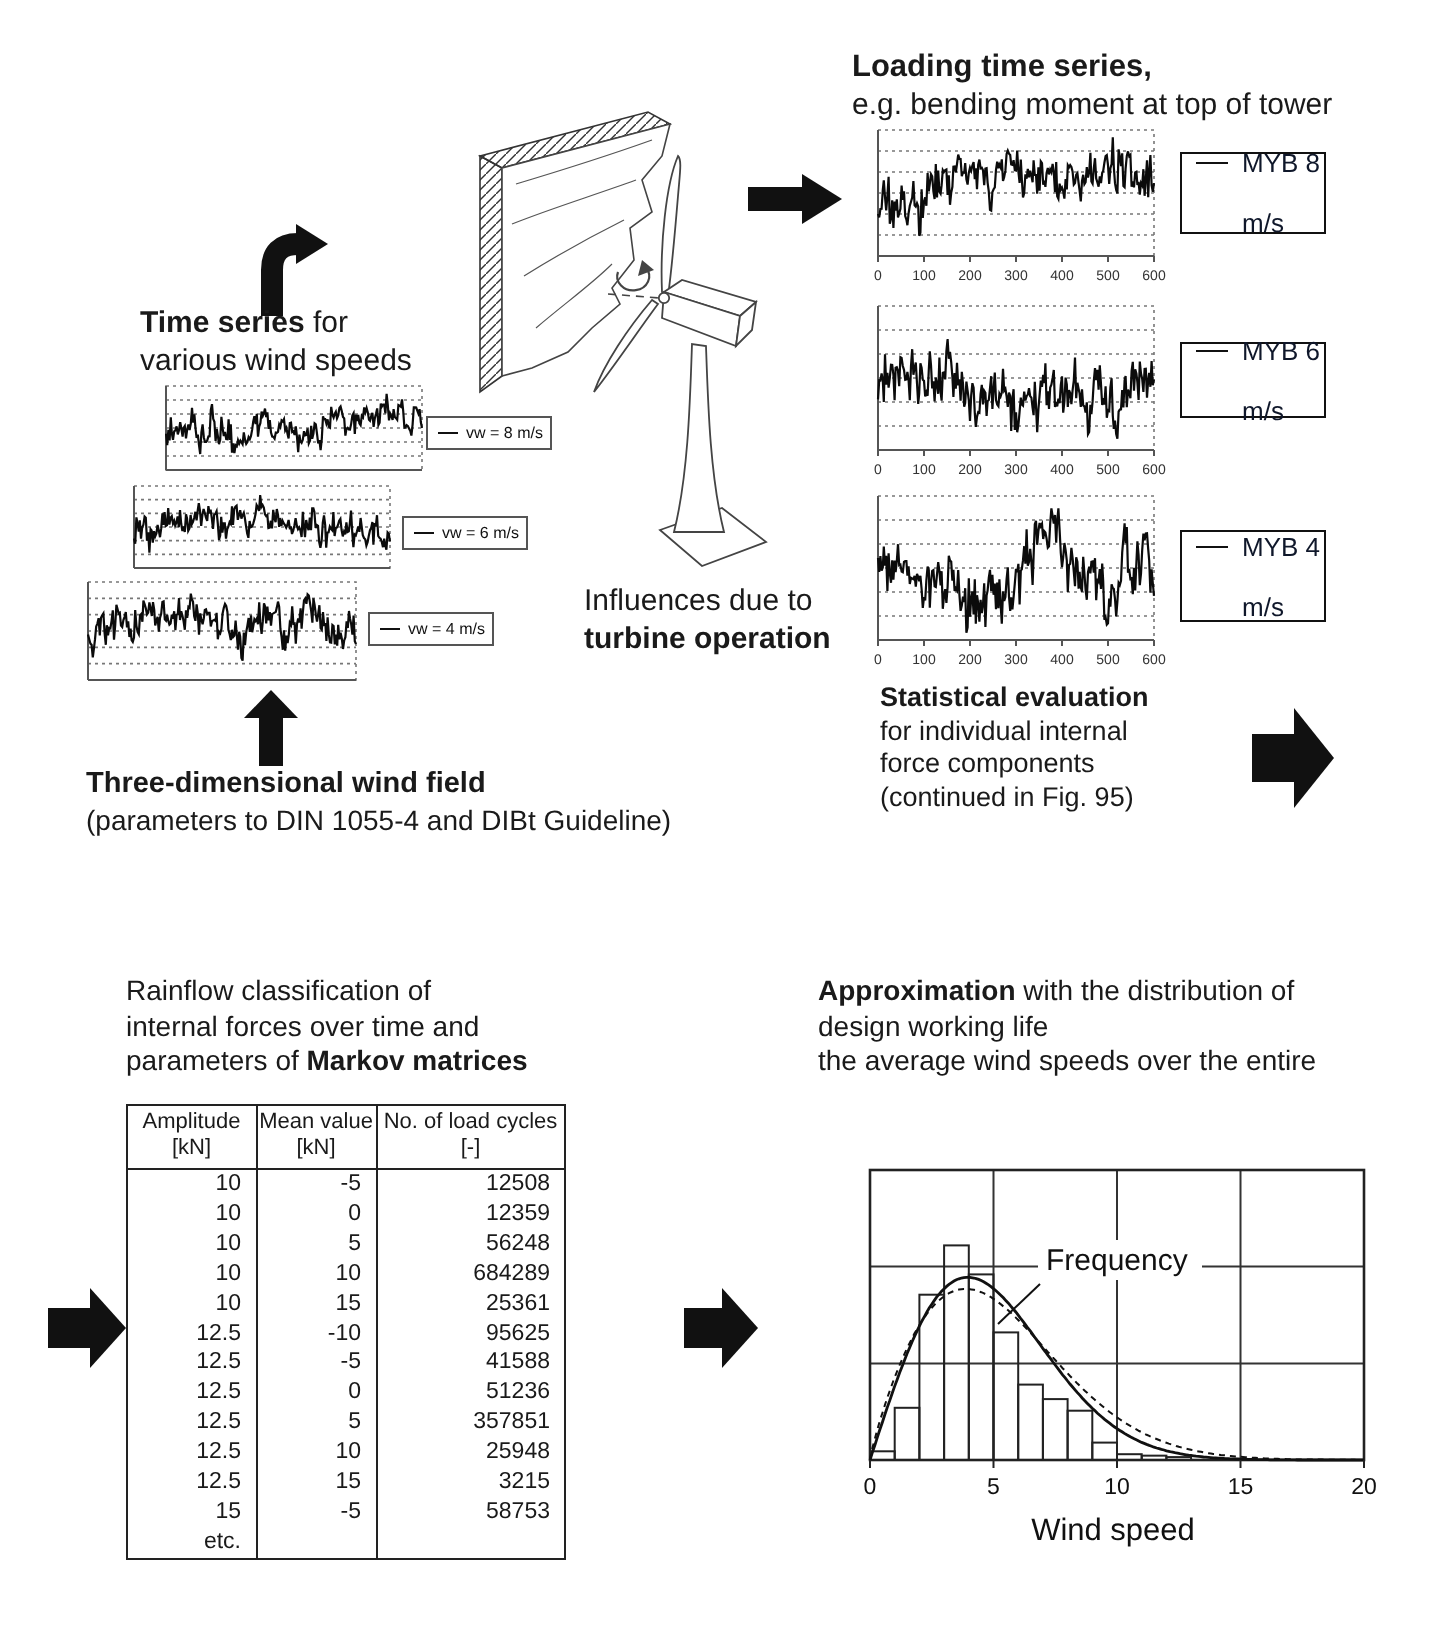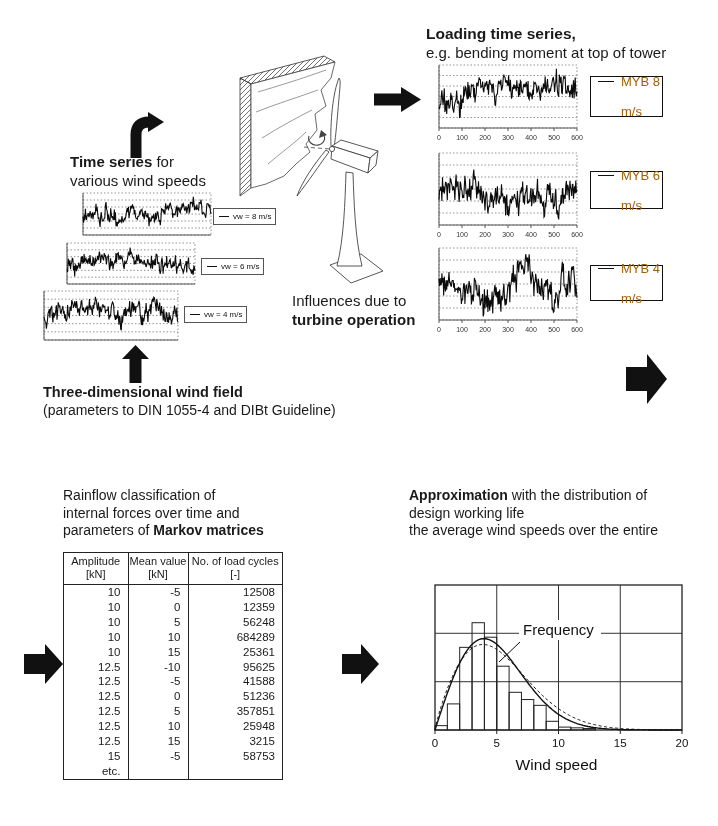--- a/index.html
+++ b/index.html
@@ -13,21 +13,21 @@
   .cap135{font-size:13.5px;line-height:16.5px;white-space:nowrap;}
   svg{display:block;}
   svg text{font-family:"Liberation Sans","DejaVu Sans",sans-serif;}
   
   .vwbox{display:flex;align-items:center;gap:4px;border:1px solid #555;background:#fff;
          width:63px;height:17px;padding:0 0 0 5px;box-sizing:border-box;
          font-size:8px;white-space:nowrap;color:#111;}
   .vwbox .key{display:inline-block;width:10px;height:0;border-top:1px solid #111;}
   
   .mybbox{border:1.5px solid #111;background:#fff;width:73px;box-sizing:border-box;
-          display:flex;flex-direction:column;justify-content:center;font-size:13px;color:#a16207;}
+          display:flex;flex-direction:column;justify-content:center;font-size:13px;color:#0f172a;}
   .mybbox .row{display:flex;align-items:center;gap:7px;padding-left:7px;white-space:nowrap;}
   .mybbox .key2{display:inline-block;width:16px;height:0;border-top:1.5px solid #111;}
   .mybbox .unit{margin-left:30px;margin-top:15px;}
   
   .mtxwrap{border:1.5px solid #222;background:#fff;}
   table.mtx{border-collapse:collapse;table-layout:fixed;width:218px;}
   .mtx th,.mtx td{border-right:1px solid #222;font-weight:400;overflow:hidden;}
   .mtx th:last-child,.mtx td:last-child{border-right:none;}
   .mtx thead th{border-bottom:1px solid #222;font-size:11px;line-height:13px;padding:2px 1px 3px;text-align:center;}
   .mtx td{font-size:11.5px;height:14.9px;line-height:14.9px;text-align:right;padding:0 7px 0 0;}
@@ -233,28 +233,34 @@
       <line x1="76" y1="75" x2="76" y2="78" stroke="#555" stroke-width="1"></line>
       <text x="76" y="87" text-anchor="middle" font-size="7" fill="#333">300</text>
       <line x1="99" y1="75" x2="99" y2="78" stroke="#555" stroke-width="1"></line>
       <text x="99" y="87" text-anchor="middle" font-size="7" fill="#333">400</text>
       <line x1="122" y1="75" x2="122" y2="78" stroke="#555" stroke-width="1"></line>
       <text x="122" y="87" text-anchor="middle" font-size="7" fill="#333">500</text>
       <line x1="145" y1="75" x2="145" y2="78" stroke="#555" stroke-width="1"></line>
       <text x="145" y="87" text-anchor="middle" font-size="7" fill="#333">600</text>
       <path d="M7.0,34.0L7.6,40.9L8.2,33.1L8.8,40.3L9.4,38.8L9.9,28.3L10.5,37.8L11.1,32.9L11.7,50.5L12.3,31.6L12.9,41.6L13.5,46.4L14.1,35.2L14.7,44.8L15.3,35.3L15.8,41.1L16.4,35.7L17.0,27.1L17.6,37.6L18.2,37.3L18.8,40.8L19.4,41.1L20.0,35.9L20.6,35.5L21.2,35.5L21.7,42.8L22.3,38.1L22.9,47.0L23.5,43.9L24.1,44.3L24.7,44.6L25.3,42.9L25.9,48.3L26.5,41.9L27.1,43.4L27.6,45.6L28.2,42.9L28.8,49.5L29.4,59.0L30.0,53.6L30.6,55.2L31.2,44.9L31.8,38.3L32.4,40.0L32.9,58.9L33.5,46.0L34.1,40.5L34.7,40.1L35.3,48.2L35.9,48.5L36.5,42.2L37.1,36.1L37.7,40.6L38.3,47.7L38.8,40.6L39.4,59.4L40.0,52.9L40.6,49.6L41.2,56.5L41.8,48.5L42.4,32.9L43.0,35.3L43.6,35.8L44.2,45.3L44.7,39.9L45.3,50.5L45.9,49.1L46.5,50.2L47.1,40.0L47.7,52.2L48.3,60.4L48.9,57.8L49.5,53.3L50.1,56.0L50.6,49.1L51.2,71.4L51.8,68.7L52.4,44.2L53.0,63.3L53.6,54.2L54.2,50.7L54.8,62.2L55.4,44.6L55.9,66.9L56.5,52.6L57.1,56.7L57.7,65.8L58.3,54.9L58.9,61.6L59.5,57.2L60.1,46.6L60.7,68.5L61.3,52.8L61.8,50.3L62.4,43.8L63.0,39.9L63.6,50.5L64.2,42.4L64.8,52.4L65.4,46.8L66.0,59.6L66.6,46.3L67.2,59.1L67.7,44.6L68.3,56.7L68.9,66.8L69.5,50.7L70.1,55.4L70.7,53.5L71.3,44.6L71.9,38.7L72.5,53.4L73.1,60.4L73.6,53.7L74.2,59.7L74.8,53.6L75.4,46.8L76.0,39.4L76.6,41.0L77.2,36.9L77.8,57.2L78.4,40.3L78.9,39.7L79.5,35.1L80.1,28.1L80.7,36.9L81.3,19.7L81.9,37.8L82.5,36.0L83.1,29.4L83.7,35.9L84.3,47.5L84.8,33.1L85.4,17.1L86.0,15.4L86.6,27.4L87.2,20.6L87.8,16.5L88.4,18.2L89.0,16.9L89.6,24.5L90.2,20.7L90.7,21.3L91.3,24.3L91.9,28.8L92.5,28.1L93.1,16.7L93.7,9.2L94.3,13.0L94.9,16.8L95.5,12.5L96.1,26.4L96.6,15.4L97.2,9.2L97.8,19.9L98.4,31.5L99.0,38.6L99.6,33.7L100.2,26.5L100.8,30.1L101.4,35.3L101.9,51.0L102.5,37.5L103.1,36.9L103.7,28.9L104.3,34.0L104.9,40.8L105.5,48.1L106.1,33.7L106.7,35.9L107.3,49.3L107.8,40.9L108.4,48.6L109.0,50.9L109.6,33.4L110.2,41.7L110.8,49.9L111.4,54.9L112.0,41.1L112.6,38.4L113.2,41.7L113.7,35.9L114.3,35.7L114.9,41.3L115.5,34.1L116.1,55.1L116.7,44.3L117.3,45.6L117.9,39.5L118.5,49.5L119.1,36.8L119.6,45.6L120.2,64.9L120.8,63.6L121.4,67.3L122.0,66.6L122.6,54.3L123.2,58.3L123.8,47.2L124.4,49.0L124.9,49.4L125.5,54.4L126.1,63.2L126.7,55.7L127.3,46.4L127.9,47.5L128.5,45.4L129.1,31.2L129.7,24.1L130.3,16.7L130.8,26.6L131.4,18.5L132.0,41.3L132.6,39.5L133.2,44.5L133.8,44.2L134.4,52.1L135.0,38.9L135.6,50.2L136.2,36.1L136.7,25.7L137.3,32.7L137.9,47.6L138.5,41.8L139.1,30.0L139.7,21.8L140.3,25.1L140.9,21.7L141.5,21.6L142.1,29.6L142.6,35.3L143.2,51.4L143.8,39.7L144.4,46.5L145.0,52.9" fill="none" stroke="#0b0b0b" stroke-width="1.1"></path>
     </svg>
-  <div class="abs mybbox" style="left:590px;top:265px;height:36px">
+  <div class="abs mybbox" style="left:590px;top:265px;height:46px">
     <div class="row">
         <span class="key2"></span>
         <span>MYB 4</span>
       </div>
     <div class="unit">m/s</div>
   </div>
 
+  <div class="abs cap135" style="left:440px;top:341px">
+    <div class="b">Statistical evaluation</div>
+    <div>for individual internal</div>
+    <div>force components</div>
+    <div>(continued in Fig. 95)</div>
+  </div>
 
   <svg class="abs" style="left:626px;top:354px" width="41" height="50">
     <rect x="0" y="13" width="21" height="24" fill="#111"></rect>
       <polygon points="21,0 41,25 21,50" fill="#111"></polygon>
   </svg>
 
   <div class="abs cap14" style="left:63px;top:487px">
     <div>Rainflow classification of</div>
     <div>internal forces over time and</div>
     <div><span>parameters of </span><span class="b">Markov matrices</span></div>

